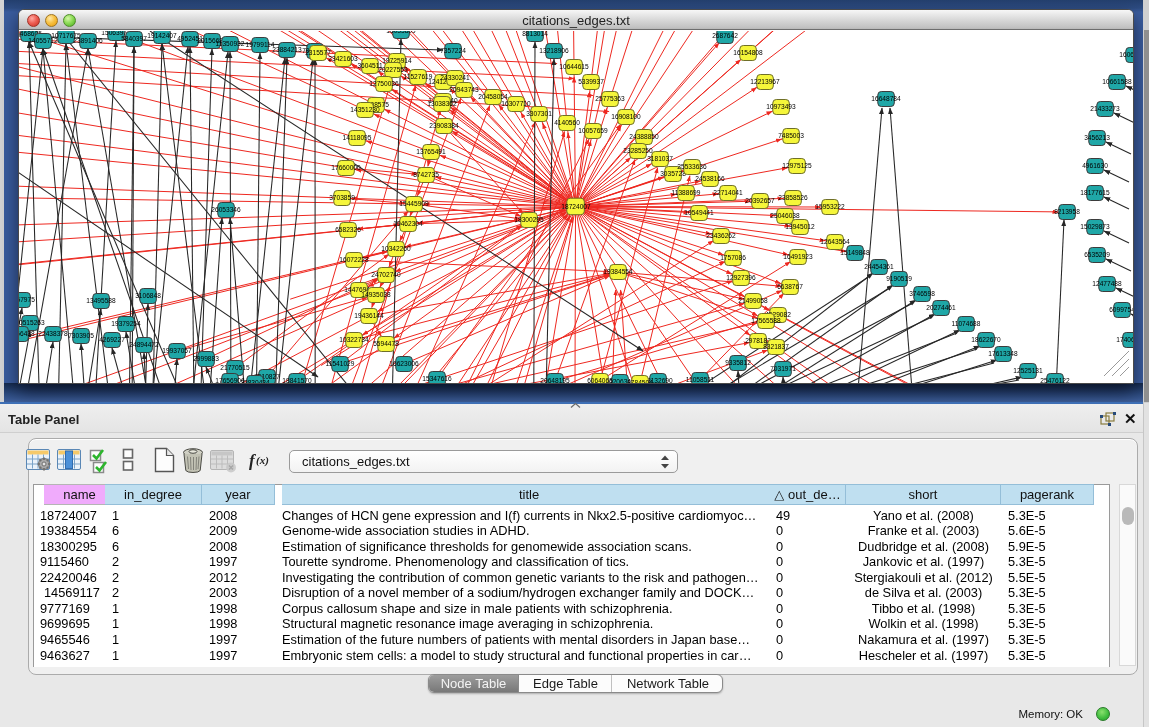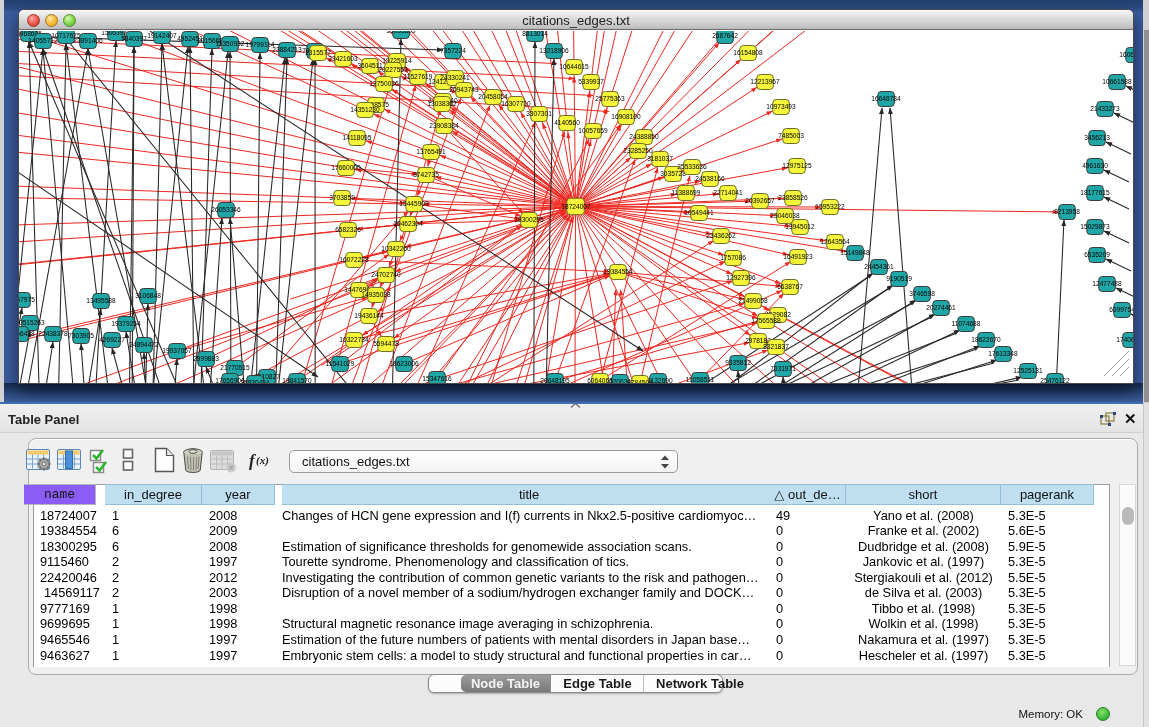--- a/index.html
+++ b/index.html
@@ -64,21 +64,21 @@
 .trow .ctr { text-align:center; }
 #vsb { position:absolute; left:1119px; top:484px; width:17px; height:182px;
   background:#fafafa; border:1px solid #d8d8d8; }
 #vsbthumb { position:absolute; left:1121.5px; top:507px; width:12px; height:18px;
   background:#b9b9b9; border-radius:6px; }
 
 #tabs { position:absolute; left:428px; top:674px; width:295px; height:19px;
   background:#fcfcfc; border:1px solid #8a8a8a; border-radius:6px;
   box-shadow:0 1px 2px rgba(0,0,0,.25); font-size:13px; }
 #tabs .seg { position:absolute; top:0; height:17px; line-height:18px; text-align:center;
-  color:#1a1a1a; font-weight:bold;margin-left:32px; }
+  color:#1a1a1a; font-weight:normal; }
 #seg1 { left:0; width:90px; background:linear-gradient(#9d9d9d,#787878);
   border-radius:5px 0 0 5px; color:#f4f4f4 !important; border-right:1px solid #8a8a8a; }
 #seg2 { left:91px; width:92px; border-right:1px solid #c0c0c0; }
 #seg3 { left:184px; width:110px; }
 
 #mem { position:absolute; left:943px; top:708px; width:140px; text-align:right;
   font-size:11.5px; color:#111; }
 #memdot { position:absolute; left:1096px; top:707px; width:14px; height:14px;
   border-radius:50%; background:radial-gradient(circle at 5px 4px,#8ae06e,#3dbb3d 60%,#2e9e2e);
   border:1px solid #267a26; }
@@ -803,42 +803,43 @@
   </svg>
   <div id="combo">
       <span class="txt">citations_edges.txt</span>
     <svg style="position:absolute;right:7px;top:4px" width="9" height="14">
       <path d="M0,5 L4,0.5 L8,5 z" fill="#444"></path>
         <path d="M0,9 L4,13.5 L8,9 z" fill="#444"></path>
     </svg>
   </div>
 
   <div id="ttable"></div>
-  <div class="hc" style="left:24px;width:72px;background:#8b5cf6;border-color:#b5b5b5;font-family:Liberation Mono, monospace;">name</div>
+  <div class="hc" style="left:44px;width:72px;background:#f0abfc;border-color:#b5b5b5;">name</div>
   <div class="hc" style="left:105px;width:97px;">in_degree</div>
   <div class="hc" style="left:202px;width:73px;">year</div>
   <div class="hc" style="left:282px;width:495px;">title</div>
   <div class="hc" style="left:770px;width:76px;">△ out_de…</div>
   <div class="hc" style="left:846px;width:155px;">short</div>
   <div class="hc" style="left:1001px;width:93px;">pagerank</div>
   <div class="trow" style="top:507.5px">
 <span style="left:40px">18724007</span>
       <span style="left:112px">1</span>
 <span style="left:209px">2008</span>
       <span style="left:282px">Changes of HCN gene expression and I(f) currents in Nkx2.5-positive cardiomyoc…</span>
 <span style="left:776px">49</span>
       <span class="ctr" style="left:846px;width:155px">Yano et al. (2008)</span>
 <span style="left:1008px">5.3E-5</span>
     </div>
 <div class="trow" style="top:523.1px">
 <span style="left:40px">19384554</span>
       <span style="left:112px">6</span>
 <span style="left:209px">2009</span>
+      <span style="left:282px">Genome-wide association studies in ADHD.</span>
 <span style="left:776px">0</span>
-      <span class="ctr" style="left:846px;width:155px">Franke et al. (2002)</span>
+      <span class="ctr" style="left:846px;width:155px">Franke et al. (2003)</span>
 <span style="left:1008px">5.6E-5</span>
     </div>
 <div class="trow" style="top:538.6px">
 <span style="left:40px">18300295</span>
       <span style="left:112px">6</span>
 <span style="left:209px">2008</span>
       <span style="left:282px">Estimation of significance thresholds for genomewide association scans.</span>
 <span style="left:776px">0</span>
       <span class="ctr" style="left:846px;width:155px">Dudbridge et al. (2008)</span>
 <span style="left:1008px">5.9E-5</span>
@@ -867,20 +868,21 @@
 <span style="left:209px">2003</span>
       <span style="left:282px">Disruption of a novel member of a sodium/hydrogen exchanger family and DOCK…</span>
 <span style="left:776px">0</span>
       <span class="ctr" style="left:846px;width:155px">de Silva et al. (2003)</span>
 <span style="left:1008px">5.3E-5</span>
     </div>
 <div class="trow" style="top:600.9px">
 <span style="left:40px">9777169</span>
       <span style="left:112px">1</span>
 <span style="left:209px">1998</span>
+      <span style="left:282px">Corpus callosum shape and size in male patients with schizophrenia.</span>
 <span style="left:776px">0</span>
       <span class="ctr" style="left:846px;width:155px">Tibbo et al. (1998)</span>
 <span style="left:1008px">5.3E-5</span>
     </div>
 <div class="trow" style="top:616.4px">
 <span style="left:40px">9699695</span>
       <span style="left:112px">1</span>
 <span style="left:209px">1998</span>
       <span style="left:282px">Structural magnetic resonance image averaging in schizophrenia.</span>
 <span style="left:776px">0</span>

